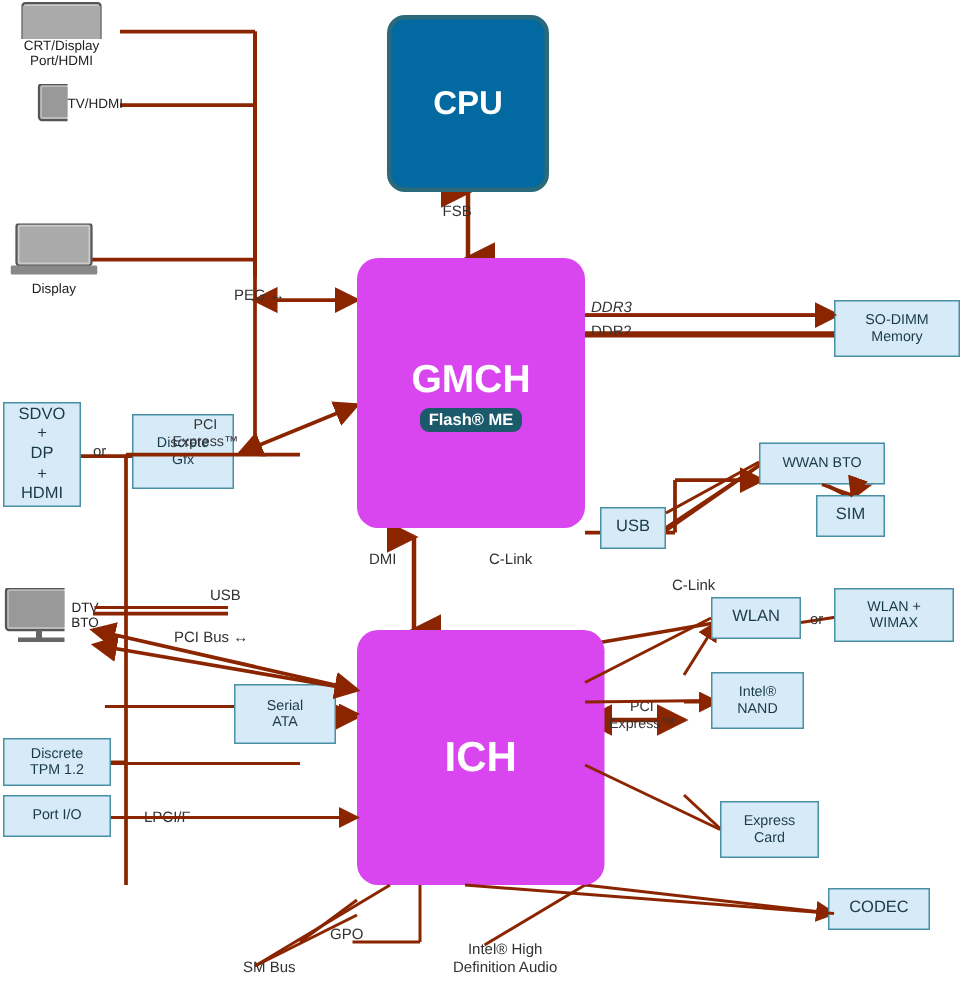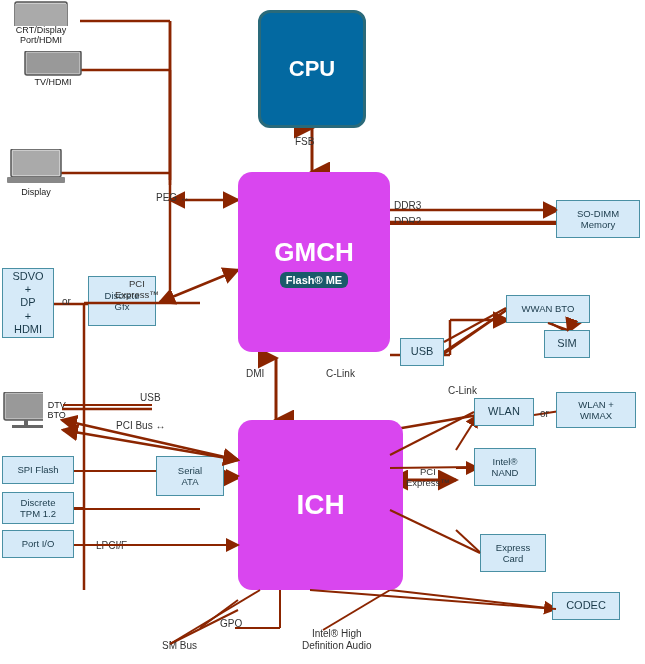--- a/index.html
+++ b/index.html
@@ -200,21 +200,21 @@
 
     <svg width="60" height="44">
       <rect x="4" y="2" width="52" height="32" rx="2" fill="#ccc" stroke="#555" stroke-width="1.5"></rect>
       <rect x="4" y="4" width="52" height="28" fill="#aaa"></rect>
       <rect x="22" y="34" width="16" height="5" fill="#555"></rect>
       <rect x="14" y="38" width="32" height="3" fill="#555"></rect>
     </svg>
     <div style="font-size:9px; text-align:center; line-height:1.1; color:#222;">CRT/Display<br>Port/HDMI</div>
   </div>
 
-  <div style="position:absolute; left:0; top:50px; width:82px; height:38px; display:flex; flex-direction:column; align-items:center; justify-content:center;padding-left:24px;">
+  <div style="position:absolute; left:0; top:50px; width:82px; height:38px; display:flex; flex-direction:row; align-items:center; justify-content:center;padding-left:24px;">
     <svg width="60" height="26">
       <rect x="2" y="0" width="56" height="24" rx="2" fill="#bbb" stroke="#555" stroke-width="1.5"></rect>
       <rect x="4" y="2" width="52" height="20" fill="#999"></rect>
     </svg>
     <div style="font-size:9px; text-align:center; color:#222;">TV/HDMI</div>
   </div>
 
   <div style="position:absolute; left:2px; top:148px; width:68px; height:50px; display:flex; flex-direction:column; align-items:center; justify-content:center;">
     <svg width="58" height="38">
       <rect x="4" y="0" width="50" height="28" rx="2" fill="#ccc" stroke="#555" stroke-width="1.5"></rect>
@@ -235,21 +235,21 @@
   </div>
 
   <div class="label-text" style="left:156px; top:192px;">
     <span>PEG ↔</span>
   </div>
 
   <div class="label-text" style="left:115px; top:278px; font-size:9.5px;">
     PCI<br>Express™
   </div>
 
-  <div class="label-text" style="left:394px; top:200px;">DDR3</div>
+  <div class="label-text" style="left:394px; top:200px;font-style:italic;">DDR3</div>
 
   <div class="label-text" style="left:394px; top:216px;">DDR2</div>
 
   <div class="box" style="left:556px; top:200px; width:84px; height:38px;">
     <span style="font-size:9.5px;">SO-DIMM<br>Memory</span>
   </div>
 
   <div class="box" style="left:400px; top:338px; width:44px; height:28px;">
     <span>USB</span>
   </div>
@@ -273,23 +273,20 @@
       <rect x="22" y="28" width="4" height="6" fill="#666"></rect>
       <rect x="10" y="33" width="40" height="3" fill="#666"></rect>
     </svg>
     <div style="font-size:9px; text-align:center; color:#222;">DTV BTO</div>
   </div>
 
   <div class="label-text" style="left:140px; top:392px;">USB</div>
 
   <div class="label-text" style="left:116px; top:420px;">PCI Bus ↔</div>
 
-  <div class="box" style="left:2px; top:456px; width:72px; height:28px;">
-    <span style="font-size:9.5px;">SPI Flash</span>
-  </div>
 
   <div class="box" style="left:2px; top:492px; width:72px; height:32px;">
     <span style="font-size:9.5px;">Discrete<br>TPM 1.2</span>
   </div>
 
   <div class="box" style="left:2px; top:530px; width:72px; height:28px;">
     <span style="font-size:9.5px;">Port I/O</span>
   </div>
 
   <div class="label-text" style="left:96px; top:540px;">LPCI/F</div>

